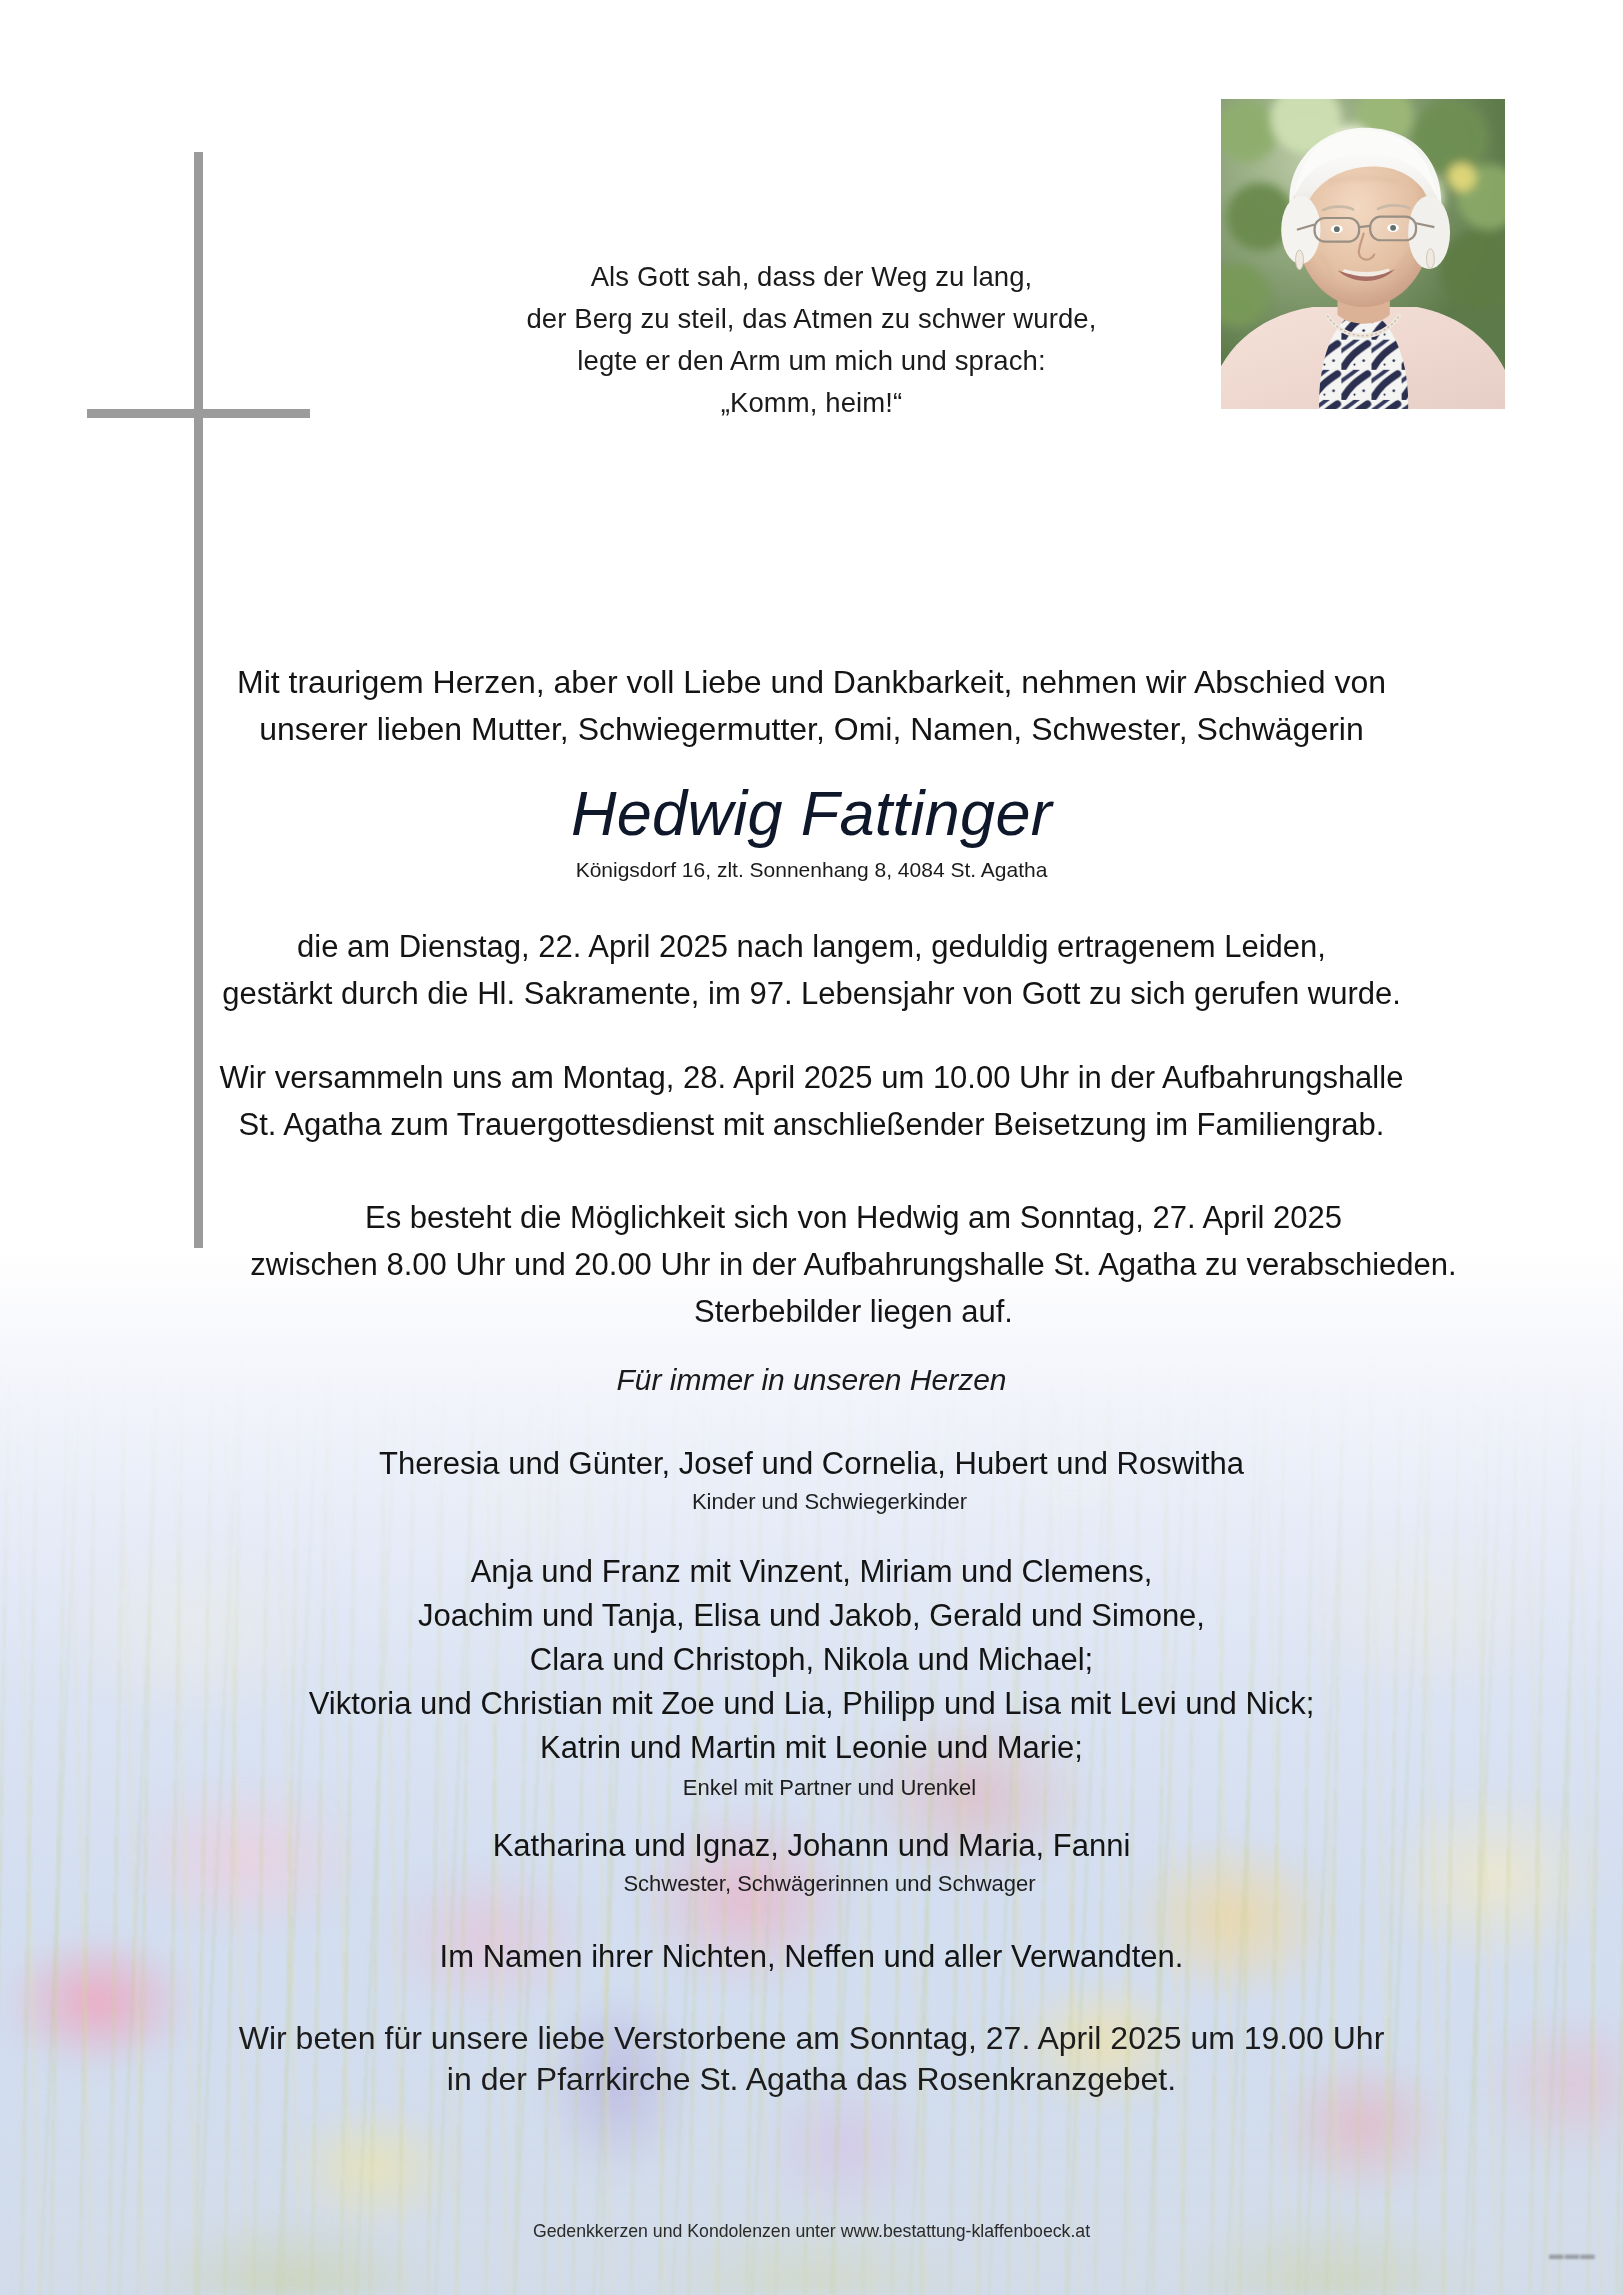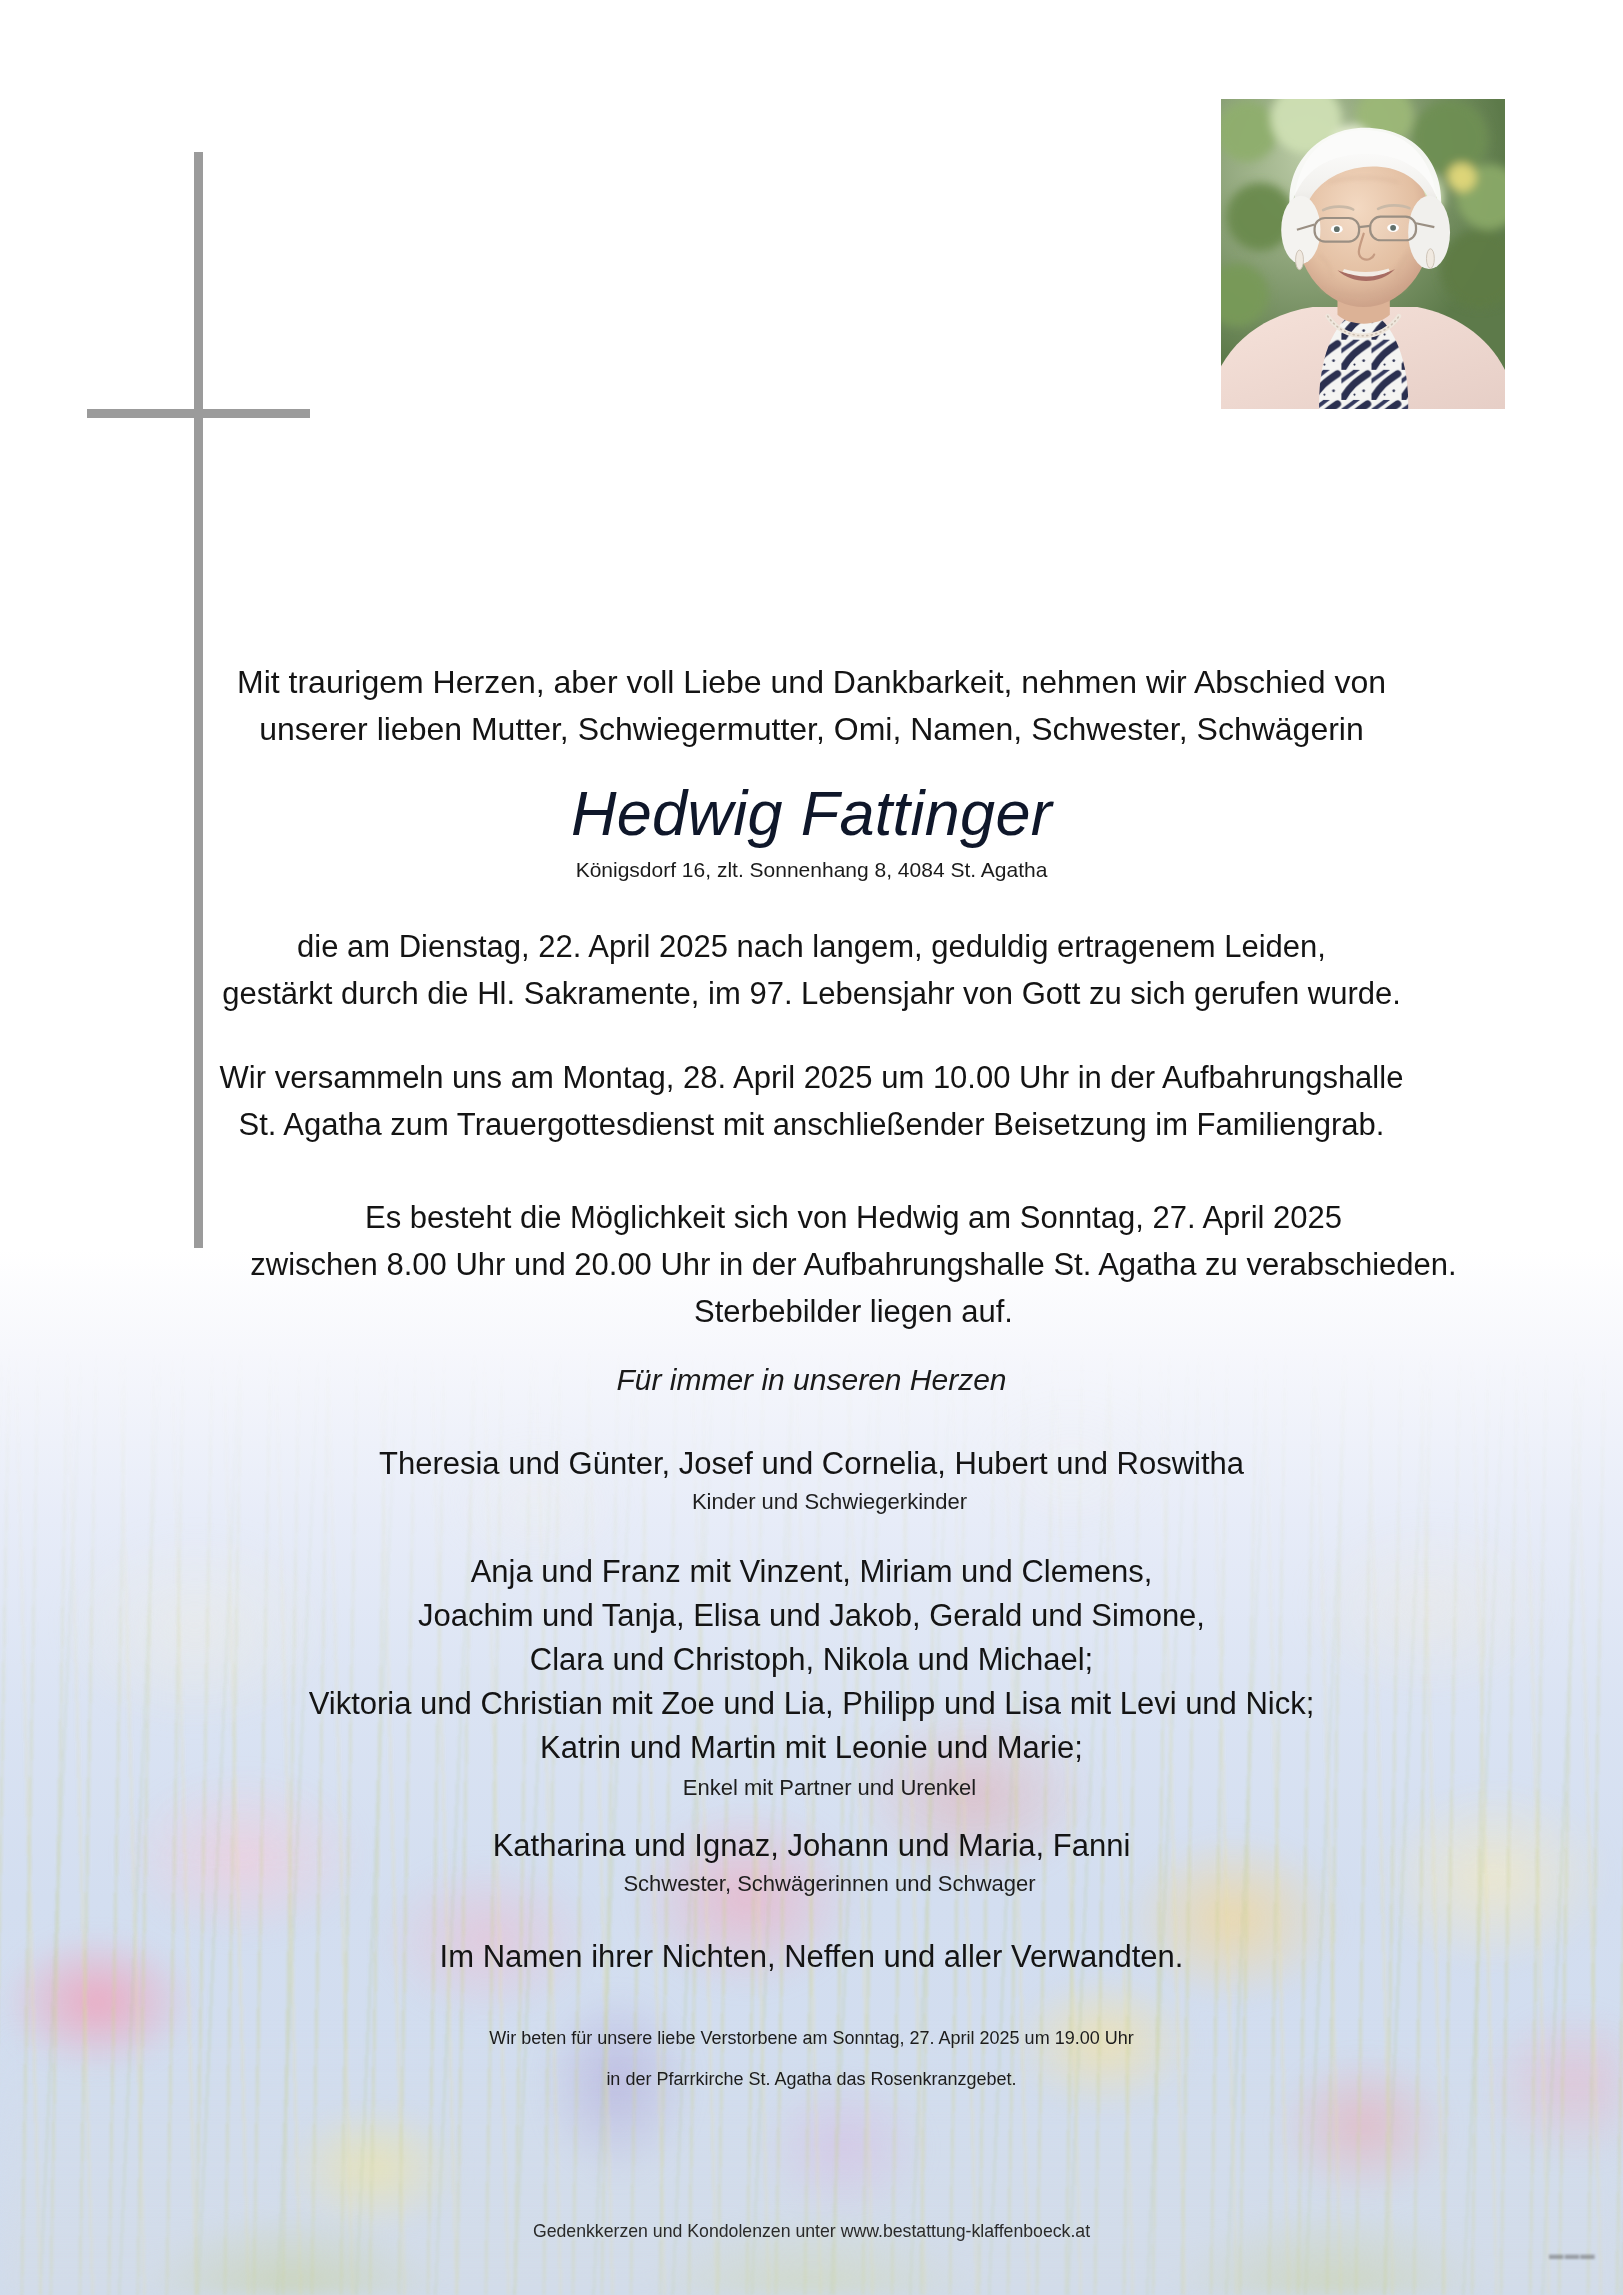--- a/index.html
+++ b/index.html
@@ -246,21 +246,21 @@
   .nieces {
     top: 1936px;
     font-size: 31px;
     line-height: 41px;
     font-weight: 300;
     color: #141414;
   }
 
   .rosary {
     top: 2018px;
-    font-size: 18px;
+    font-size: 32px;
     line-height: 41px;
     font-weight: 300;
     color: #1c1c1c;
     text-align: center;
   }
 
   .footer {
     top: 2219px;
     font-size: 17.7px;
     line-height: 25px;
@@ -397,20 +397,26 @@
         <path d="M164 128 C194 118 244 118 272 128"></path>
       </g>
 
       <g fill="#f0e9e0" stroke="#cbbfb2" stroke-width="1.4">
         <ellipse cx="120" cy="246" rx="6" ry="15"></ellipse>
         <ellipse cx="320" cy="244" rx="6" ry="15"></ellipse>
       </g>
     </svg>
   </div>
 
+  <div class="block verse">
+    <span class="ln">Als Gott sah, dass der Weg zu lang,</span>
+    <span class="ln">der Berg zu steil, das Atmen zu schwer wurde,</span>
+    <span class="ln">legte er den Arm um mich und sprach:</span>
+    <span class="ln">„Komm, heim!“</span>
+  </div>
 
   <div class="block intro">
     <span class="ln">Mit traurigem Herzen, aber voll Liebe und Dankbarkeit, nehmen wir Abschied von</span>
     <span class="ln">unserer lieben Mutter, Schwiegermutter, Omi, Namen, Schwester, Schwägerin</span>
   </div>
 
   <div class="block name">Hedwig Fattinger</div>
   <div class="block address">Königsdorf 16, zlt. Sonnenhang 8, 4084 St. Agatha</div>
 
   <div class="block passing">

